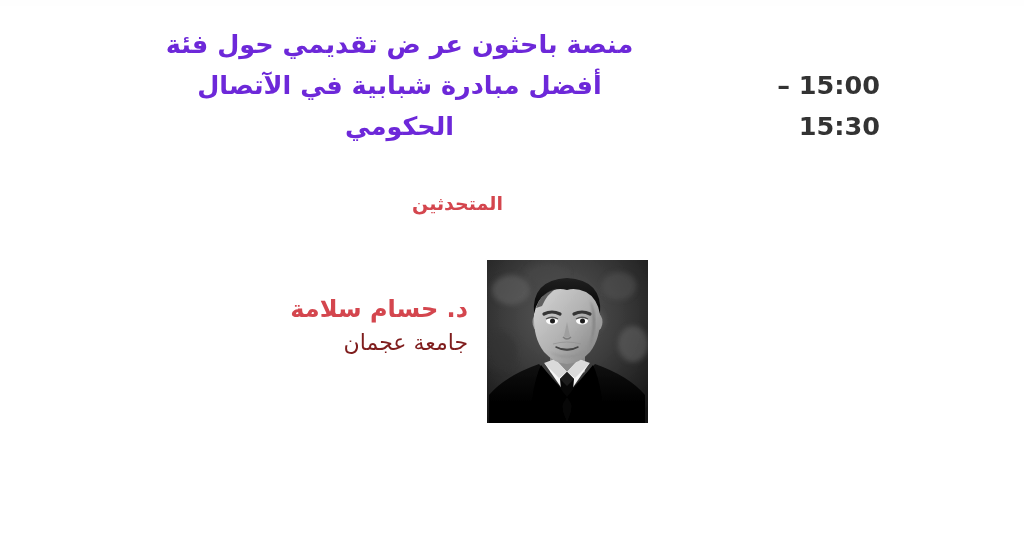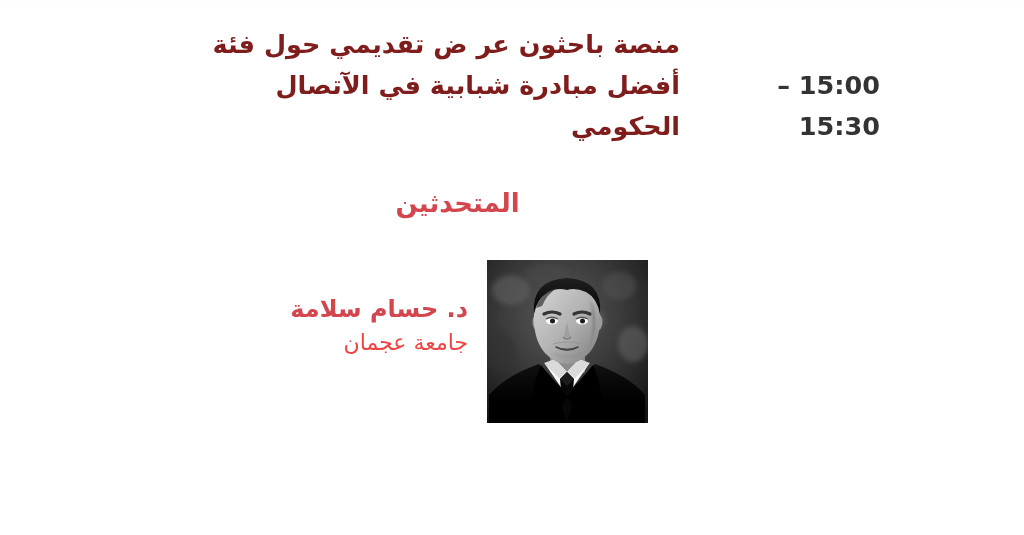--- a/index.html
+++ b/index.html
@@ -39,25 +39,25 @@
     position: absolute;
     top: 24px;
     left: 0;
     width: 1024px;
     height: 130px;
   }
 
   .session-title {
     position: absolute;
     top: 0;
-    right: 344px;            
+    right: 352px;            
     width: 545px;
-    text-align: right;
+    text-align: center;
     direction: rtl;
-    color: #7f1d1d;
+    color: #6d28d9;
     font-size: 25.5px;
     font-weight: 700;
     line-height: 41px;
     letter-spacing: 0px;
     white-space: pre-line;
   }
 
   .session-time {
     position: absolute;
     top: 2px;
@@ -75,21 +75,21 @@
 
   
   .speakers-heading {
     position: absolute;
     top: 186px;
     left: 0;
     width: 1024px;
     text-align: center;
     direction: rtl;
     color: #D4464E;
-    font-size: 26px;
+    font-size: 19px;
     font-weight: 700;
     line-height: 34px;
     
     padding-right: 109px;
     box-sizing: border-box;
   }
 
   .speaker-row {
     position: absolute;
     top: 260px;
@@ -112,21 +112,21 @@
     display: block;
     color: #D4464E;
     font-size: 24px;
     font-weight: 700;
     line-height: 34px;
     white-space: nowrap;
   }
 
   .speaker-affiliation {
     display: block;
-    color: #ef4444;
+    color: #7f1d1d;
     font-size: 22px;
     font-weight: 400;
     line-height: 33px;
     white-space: nowrap;
   }
 
   
   .speaker-photo {
     position: absolute;
     left: 487px;

